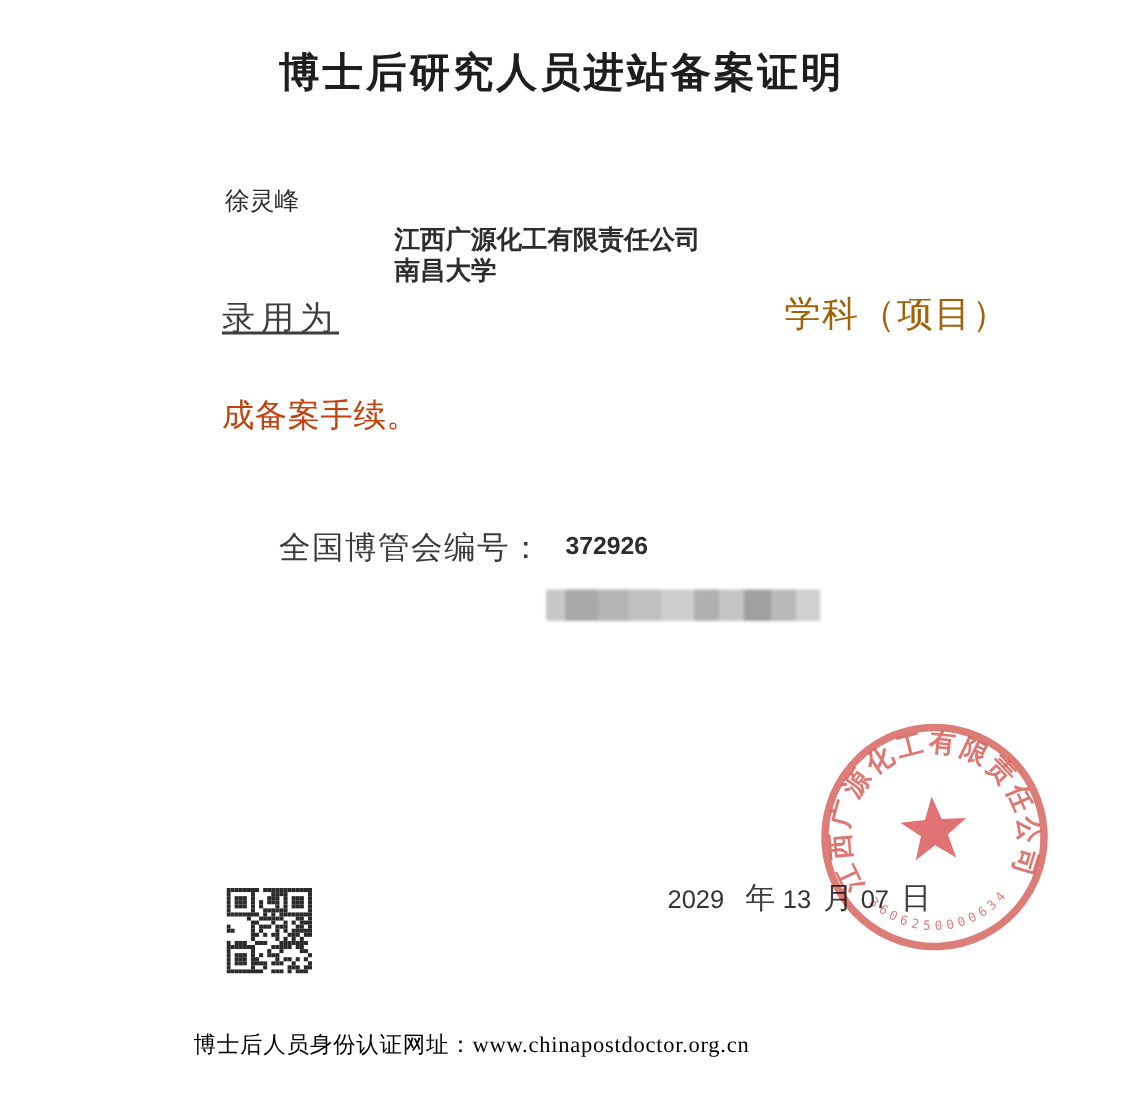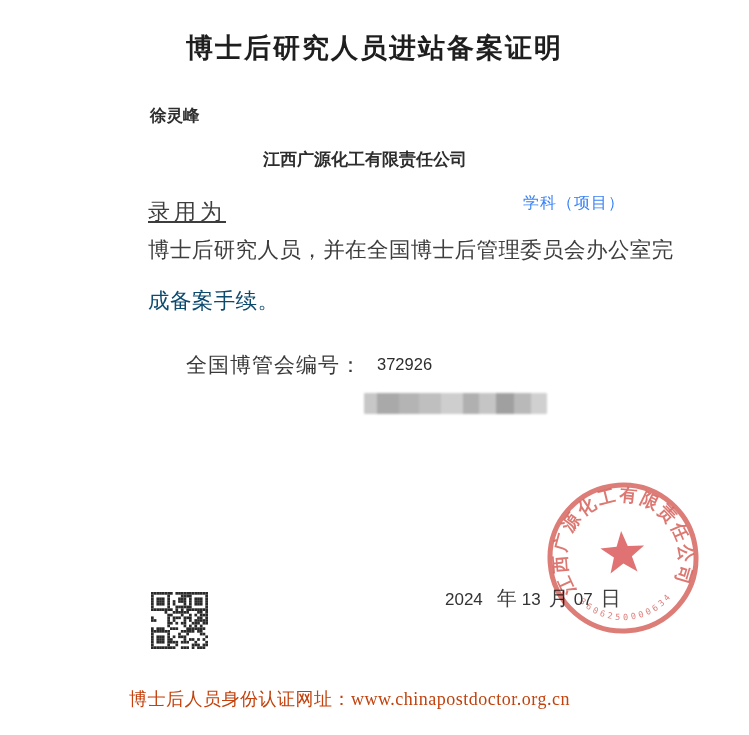--- a/index.html
+++ b/index.html
@@ -14,36 +14,36 @@
   .abs{position:absolute;}
   .sans{font-family:"Liberation Sans","DejaVu Sans",sans-serif;}
 
   .doc-title{
     top:30px;left:0;width:749px;
     text-align:center;
     font-size:27px;font-weight:bold;
     letter-spacing:2px;color:#1e1e1e;
   }
   .recipient-name{
-    top:105px;left:150px;
-    font-size:16.5px;font-weight:bold;color:#2e2e2e;
+    top:123px;left:150px;
+    font-size:16.5px;font-weight:normal;color:#2e2e2e;
   }
   .lbl{font-size:22px;color:#3d3d3d;}
   .fill{font-weight:bold;color:#2d2d2d;font-size:17px;}
 
   .you-have-been{top:155px;left:193px;letter-spacing:3px;}
   .employer-block{top:149px;left:263px;line-height:21px;}
   .hired-as{top:197px;left:148px;letter-spacing:4px;text-decoration:underline;}
   .discipline{top:199px;left:308px;}
-  .discipline-suffix{top:193px;left:523px;font-size:16px;color:#3b82f6;letter-spacing:1px;font-family:Liberation Serif, serif;}
+  .discipline-suffix{top:193px;left:523px;font-size:24px;color:#a16207;letter-spacing:1px;font-family:Liberation Serif, serif;}
   .para-1{top:235px;left:148px;font-size:21.5px;letter-spacing:0.4px;color:#3d3d3d;}
-  .para-2{top:286px;left:148px;font-size:21.5px;letter-spacing:0.4px;color:#0c4a6e;}
+  .para-2{top:262px;left:148px;font-size:21.5px;letter-spacing:0.4px;color:#c2410c;}
 
   .registry-label{top:351px;left:186px;font-size:21px;letter-spacing:1px;text-align:right;}
-  .registry-value{top:355px;left:377px;font-size:16.5px;font-weight:400;color:#2d2d2d;}
+  .registry-value{top:355px;left:377px;font-size:16.5px;font-weight:700;color:#2d2d2d;}
   .id-label{top:390px;left:186px;font-size:21px;letter-spacing:1px;}
   .id-blur{
     top:393px;left:364px;width:183px;height:21px;
     border-radius:1px;
     filter:blur(1px);
     background:linear-gradient(90deg,
       #c7c7c7 0%,#c7c7c7 7%,#a9a9a9 7%,#a9a9a9 19%,
       #b4b4b4 19%,#b4b4b4 30%,#bfbfbf 30%,#bfbfbf 42%,
       #cecece 42%,#cecece 54%,#b0b0b0 54%,#b0b0b0 63%,
       #c5c5c5 63%,#c5c5c5 72%,#a0a0a0 72%,#a0a0a0 82%,
@@ -69,51 +69,51 @@
     font-size:17.5px;font-weight:bold;letter-spacing:2.5px;
   }
   .seal-num-text{
     font-family:"DejaVu Sans Mono","Liberation Mono",monospace;
     font-size:8.5px;letter-spacing:3px;
   }
 
   .qr-box{top:592px;left:151px;width:57px;height:57px;}
   .footer-line{
     top:687px;left:129px;
-    font-size:18px;letter-spacing:0.5px;color:#c2410c;
+    font-size:15px;letter-spacing:0.5px;color:#000000;
   }
 </style>
 </head>
 <body>
 
 <div class="page">
 
   <div class="abs doc-title">博士后研究人员进站备案证明</div>
 
   <div class="abs recipient-name sans">徐灵峰</div>
 
 
   <div class="abs employer-block">
     <div class="fill sans">江西广源化工有限责任公司</div>
+    <div class="fill sans">南昌大学</div>
   </div>
 
   <div class="abs hired-as lbl">录用为</div>
   <div class="abs discipline-suffix">学科（项目）</div>
 
-  <div class="abs para-1">博士后研究人员，并在全国博士后管理委员会办公室完</div>
   <div class="abs para-2">成备案手续。</div>
 
   <div class="abs registry-label">全国博管会编号：</div>
   <div class="abs registry-value sans">372926</div>
 
   <div class="abs id-blur"></div>
 
 
   <div class="abs date-row">
-    <span class="num y">2024</span><span class="unit">年</span><span class="num">13</span><span class="unit">月</span><span class="num">07</span><span class="unit">日</span>
+    <span class="num y">2029</span><span class="unit">年</span><span class="num">13</span><span class="unit">月</span><span class="num">07</span><span class="unit">日</span>
   </div>
 
   <svg class="abs seal-svg" viewBox="-86 -86 172 172">
     <defs>
       <path id="sealTopArc" d="M -50.3 26.8 A 57 57 0 1 1 50.3 26.8" fill="none"></path>
       <path id="sealBottomArc" d="M -47.5 39.9 A 62 62 0 0 0 47.5 39.9" fill="none"></path>
     </defs>
     <circle cx="0" cy="0" r="73" fill="none" stroke-width="5" opacity="0.82" stroke="#d6605a"></circle>
     <polygon opacity="0.88" points="0,-27 -5.6,-11.7 -21.9,-11.1 -9.0,-1.1 -13.5,14.6 0,5.5 13.5,14.6 9.0,-1.1 21.9,-11.1 5.6,-11.7" fill="#dc5f60"></polygon>
     <text class="seal-char-text" text-anchor="middle" opacity="0.85" fill="#d6605a">

